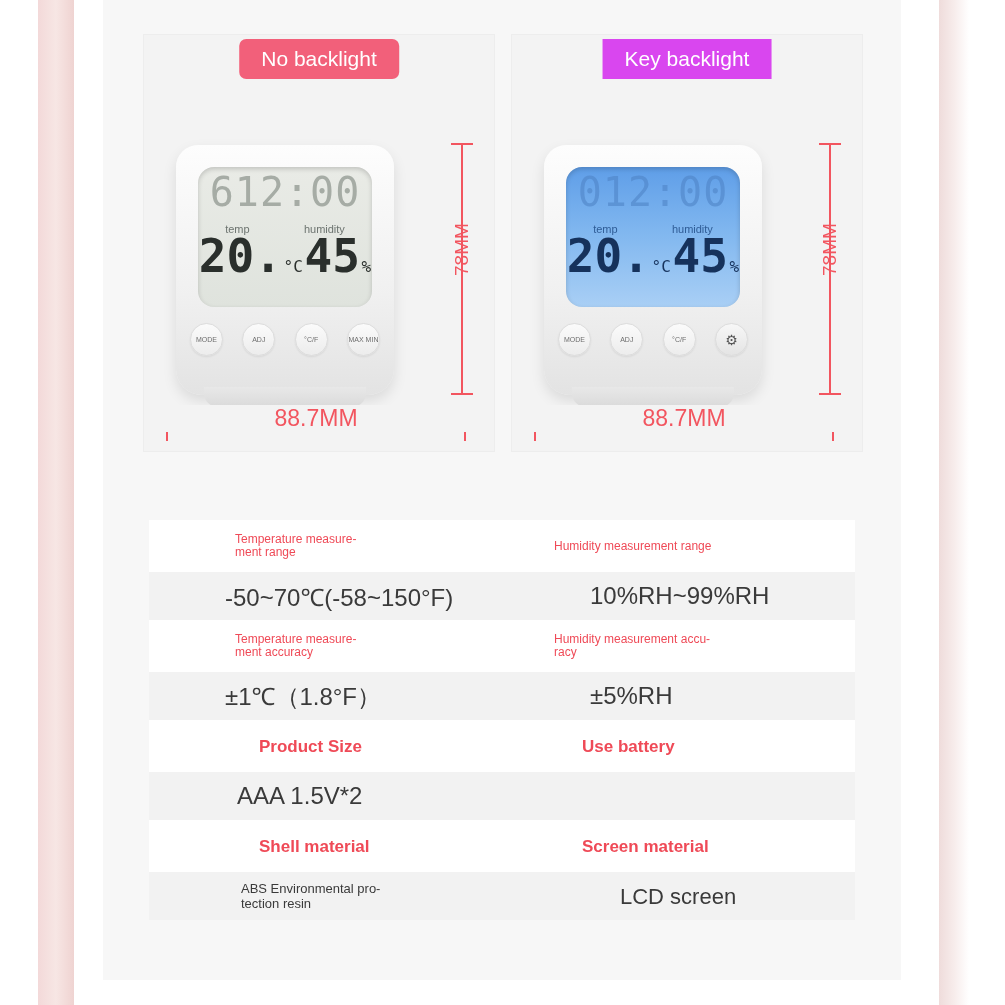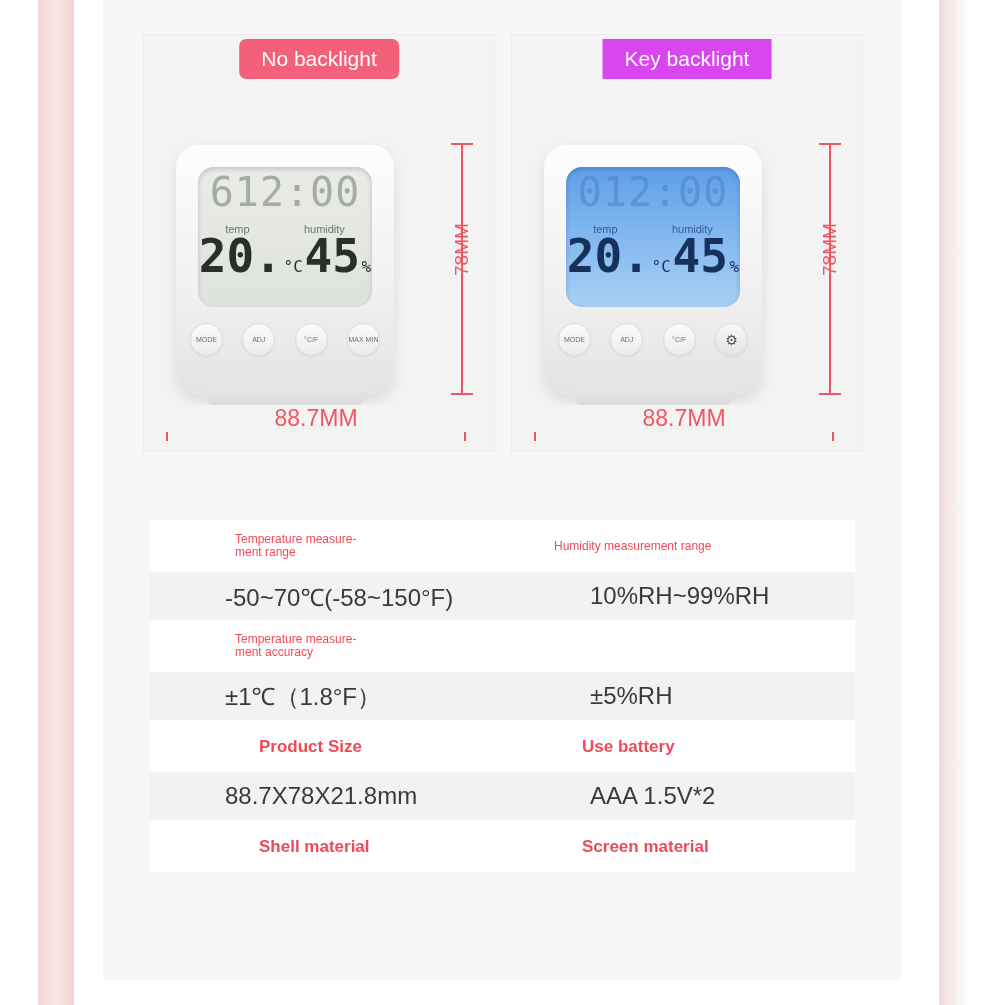--- a/index.html
+++ b/index.html
@@ -280,35 +280,39 @@
         <div class="cell l">Temperature measure-<br>ment range</div>
         <div class="cell r">Humidity measurement range</div>
       </div>
       <div class="srow val">
         <div class="cell l">-50~70℃(-58~150°F)</div>
         <div class="cell r">10%RH~99%RH</div>
       </div>
 
       <div class="srow head">
         <div class="cell l">Temperature measure-<br>ment accuracy</div>
+        <div class="cell r">Humidity measurement accu-<br>racy</div>
       </div>
       <div class="srow val">
         <div class="cell l">±1℃（1.8°F）</div>
         <div class="cell r">±5%RH</div>
       </div>
 
       <div class="srow head big">
         <div class="cell l">Product Size</div>
         <div class="cell r">Use battery</div>
       </div>
       <div class="srow val">
-        <div class="cell l">88.7X78X21.8mm</div>
         <div class="cell r">AAA  1.5V*2</div>
       </div>
 
       <div class="srow head big">
         <div class="cell l">Shell material</div>
         <div class="cell r">Screen material</div>
       </div>
+      <div class="srow val small">
+        <div class="cell l">ABS Environmental pro-<br>tection resin</div>
+        <div class="cell r" style="font-size: 22px;">LCD screen</div>
+      </div>
 
     </div>
   </div>
 </div>
 
 </body></html>

